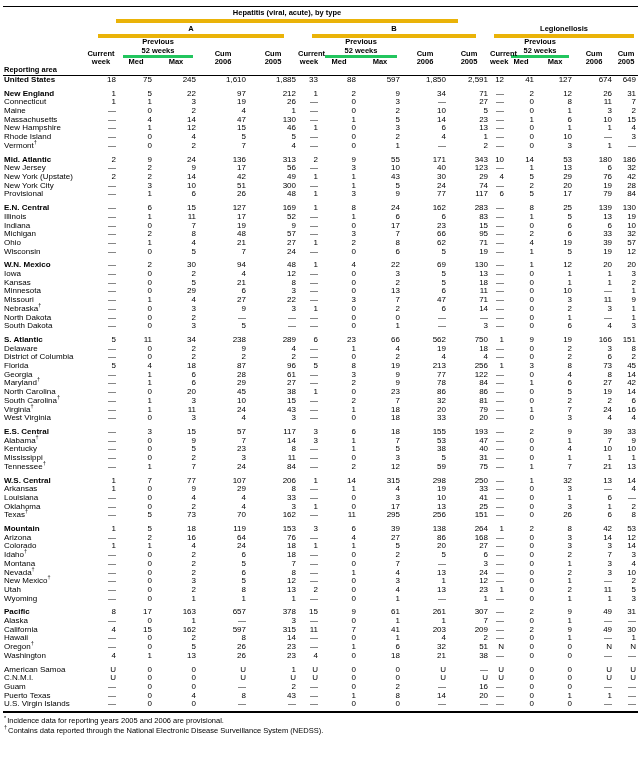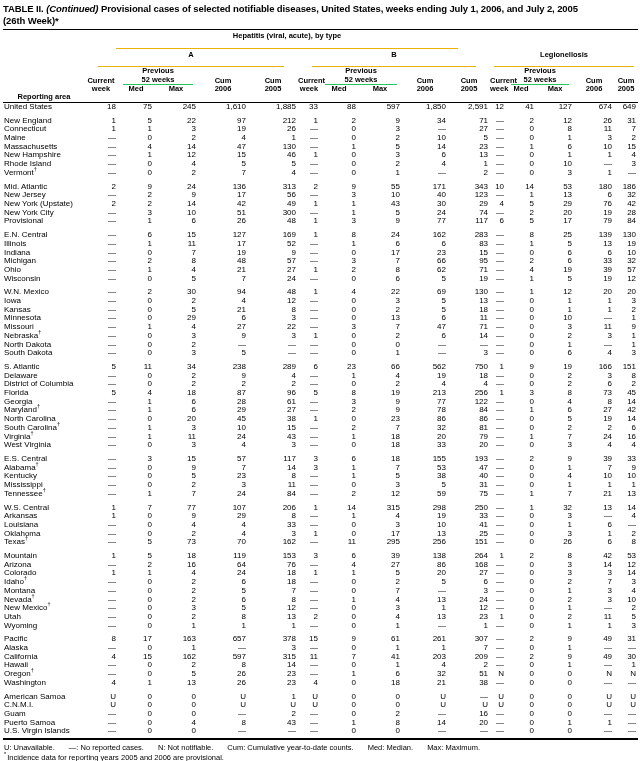--- a/index.html
+++ b/index.html
@@ -4,54 +4,48 @@
 <style>
   html,body{margin:0;padding:0;background:#fff;color:#000}
   body{width:640px;height:761px;font-family:"Liberation Sans",sans-serif;overflow:hidden}
   .page{padding:3px 2px 0 3px}
   .title{font-weight:bold;font-size:9.5px;line-height:11.5px;letter-spacing:-0.1px}
   .title .cont{font-style:italic}
 
   table{border-collapse:collapse;table-layout:fixed;width:635px;margin-top:3px;border-top:1px solid #000}
   th{font-size:7.5px;line-height:8.6px;font-weight:bold;padding:0;text-align:center;vertical-align:bottom;white-space:nowrap;overflow:visible}
   .grp{padding-top:2px}
-  .gr{border-bottom:1px solid #eab308;padding-bottom:7px}
+  .gr{border-bottom:4px solid #eab308;padding-bottom:1px}
   .hep .gr{margin:0 32px}
   .ab .gr{margin:0 14px}
   .leg .gr{margin:0 4px}
-  .prev .pr{border-bottom:1px solid #22c55e;margin:0 5px;padding-bottom:0px}
-  .area-h{text-align:center;padding-left:1px}
+  .prev .pr{border-bottom:3px solid #22c55e;margin:0 5px;padding-bottom:0px}
+  .area-h{text-align:left;padding-left:1px}
   .hb{border-bottom:1px solid #000}
   .vb{padding-bottom:8px}
   .mm{padding-bottom:8px}
 
   td{font-size:8px;line-height:8.7px;padding:0 2px 0 0;white-space:nowrap;overflow:visible;vertical-align:bottom}
   td.area{text-align:left;padding:0 0 0 1px}
   td.num{text-align:right}
-  .bold{font-weight:normal}
+  .bold{font-weight:bold}
   tbody.gap tr:first-child td{padding-top:5px}
   sup{font-size:5.5px;vertical-align:super;line-height:0}
 
   .endrule{border-top:2px solid #000;margin-top:2px;width:635px}
   .fns{padding:3px 0 0 1px}
   .fn{font-size:7.5px;line-height:9.6px}
   .fn .li{margin-right:14px}
   .fn sup{margin-right:1px}
 </style>
 </head>
 <body>
 
 <div class="page">
 
-  <div class="title">
-    <span>TABLE II.</span>
-    <span class="cont">(Continued)</span>
-    <span>Provisional cases of selected notifiable diseases, United States, weeks ending July 1, 2006, and July 2, 2005</span><br>
-    <span>(26th Week)*</span>
-  </div>
 
   <table>
     <colgroup>
       <col style="width:81px">
         <col style="width:34px">
         <col style="width:36px">
         <col style="width:44px">
         <col style="width:50px">
         <col style="width:50px">
       <col style="width:22px">
@@ -1297,21 +1291,21 @@
           <td class="num">2</td>
           <td class="num">—</td>
           <td class="num">16</td>
           <td class="num">—</td>
           <td class="num">0</td>
           <td class="num">0</td>
           <td class="num">—</td>
           <td class="num">—</td>
         </tr>
         <tr>
-          <td class="area">Puerto Samoa</td>
+          <td class="area">Puerto Texas</td>
           <td class="num">—</td>
           <td class="num">0</td>
           <td class="num">4</td>
           <td class="num">8</td>
           <td class="num">43</td>
           <td class="num">—</td>
           <td class="num">1</td>
           <td class="num">8</td>
           <td class="num">14</td>
           <td class="num">20</td>
@@ -1338,20 +1332,17 @@
           <td class="num">0</td>
           <td class="num">—</td>
           <td class="num">—</td>
         </tr>
       </tbody>
     </table>
 
   <div class="endrule"></div>
 
   <div class="fns">
-    <div class="fn">
-      <span class="li">U: Unavailable.</span><span class="li">—: No reported cases.</span><span class="li">N: Not notifiable.</span><span class="li">Cum: Cumulative year-to-date counts.</span><span class="li">Med: Median.</span><span class="li">Max: Maximum.</span>
-    </div>
     <div class="fn"><sup>*</sup><span>Incidence data for reporting years 2005 and 2006 are provisional.</span></div>
     <div class="fn"><sup>†</sup><span>Contains data reported through the National Electronic Disease Surveillance System (NEDSS).</span></div>
   </div>
 
 </div>
 
 </body></html>

